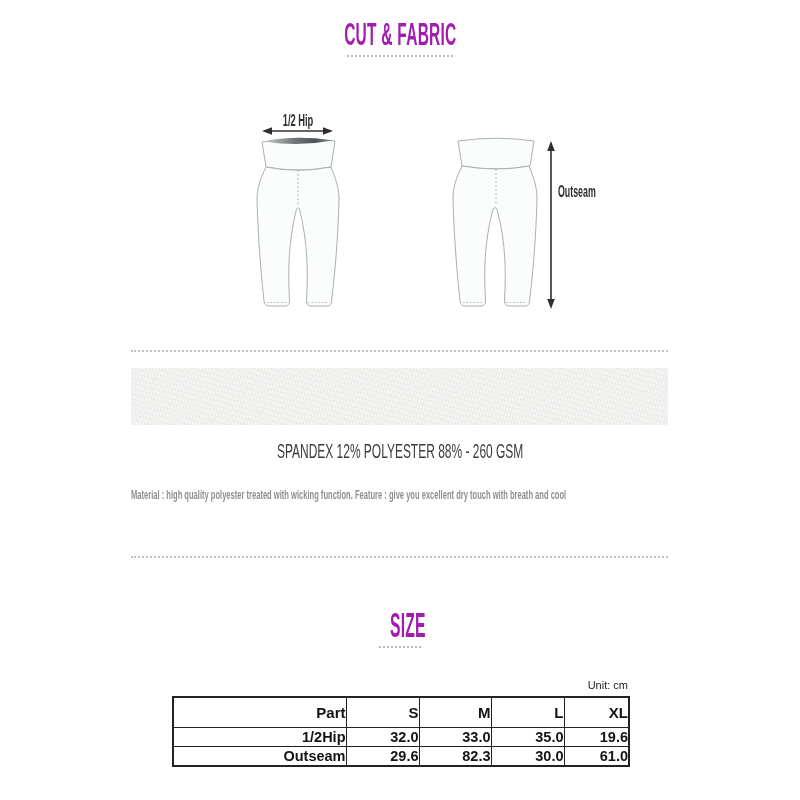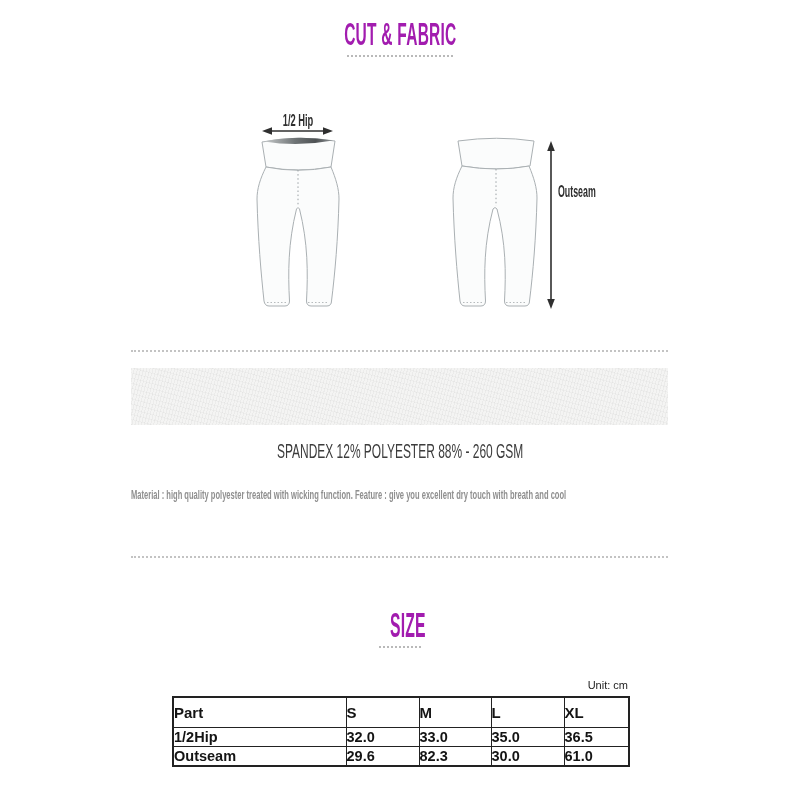--- a/index.html
+++ b/index.html
@@ -46,21 +46,21 @@
   .material .cond-left{transform:scaleX(0.56);}
 
   
   .unit-label{top:679px;width:456px;left:172px;text-align:right;font-size:11px;color:#1c1c1c;}
   table.size{
     position:absolute;left:172px;top:696px;width:456px;
     border-collapse:collapse;table-layout:fixed;
     color:#141414;
   }
   table.size th,table.size td{
-    border:1.6px solid #222222;text-align:left;vertical-align:middle;
+    border:1.6px solid #222222;text-align:right;vertical-align:middle;
     padding:0;
   }
   table.size{border:2.2px solid #222222;}
   table.size th{height:29px;font-size:15px;font-weight:700;}
   table.size td{height:18px;font-size:14.5px;font-weight:700;margin-top:44px;}
 
   .svg-label{font-family:"Liberation Sans","DejaVu Sans",sans-serif;font-size:17px;font-weight:700;fill:#2e2e2e;}
 </style>
 </head>
 <body>
@@ -151,21 +151,21 @@
       <th>L</th>
       <th>XL</th>
     </tr>
   </thead>
   <tbody>
     <tr>
       <td>1/2Hip</td>
       <td>32.0</td>
       <td>33.0</td>
       <td>35.0</td>
-      <td>36.5</td>
+      <td>19.6</td>
     </tr>
     <tr>
       <td>Outseam</td>
       <td>29.6</td>
       <td>82.3</td>
       <td>30.0</td>
       <td>61.0</td>
     </tr>
   </tbody>
 </table>

